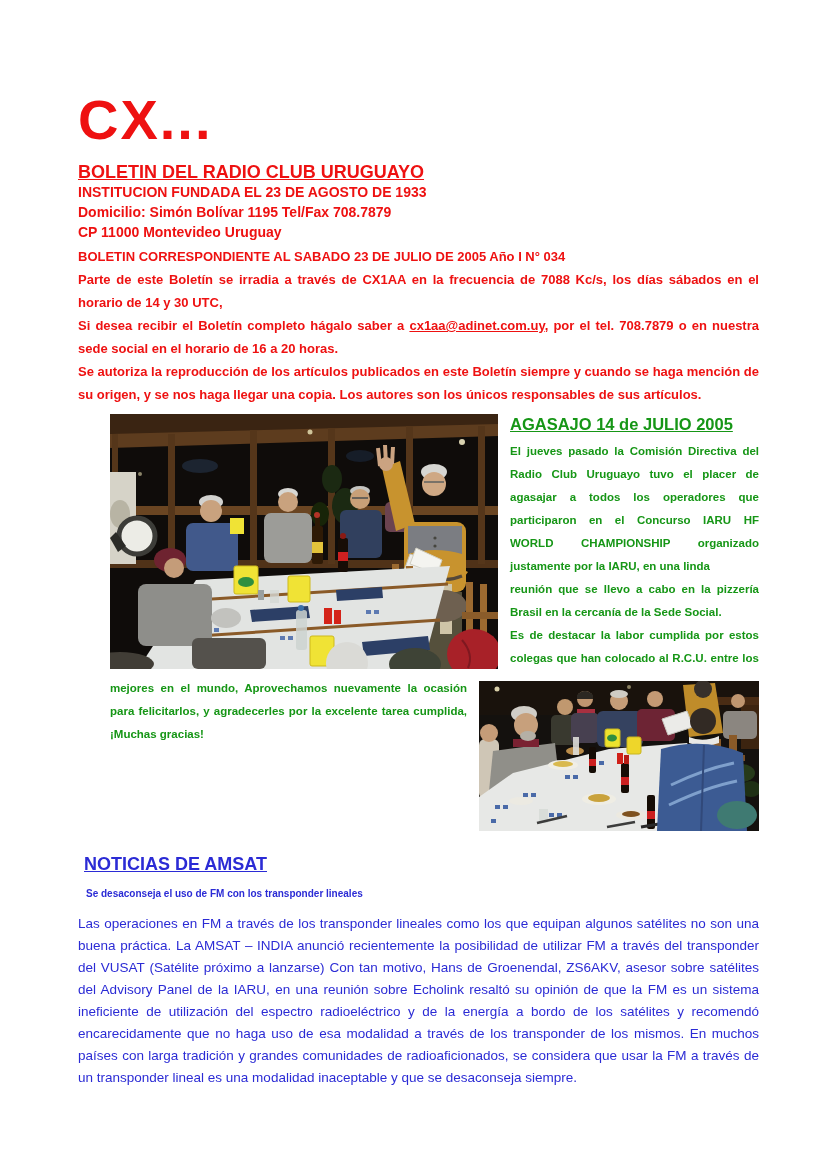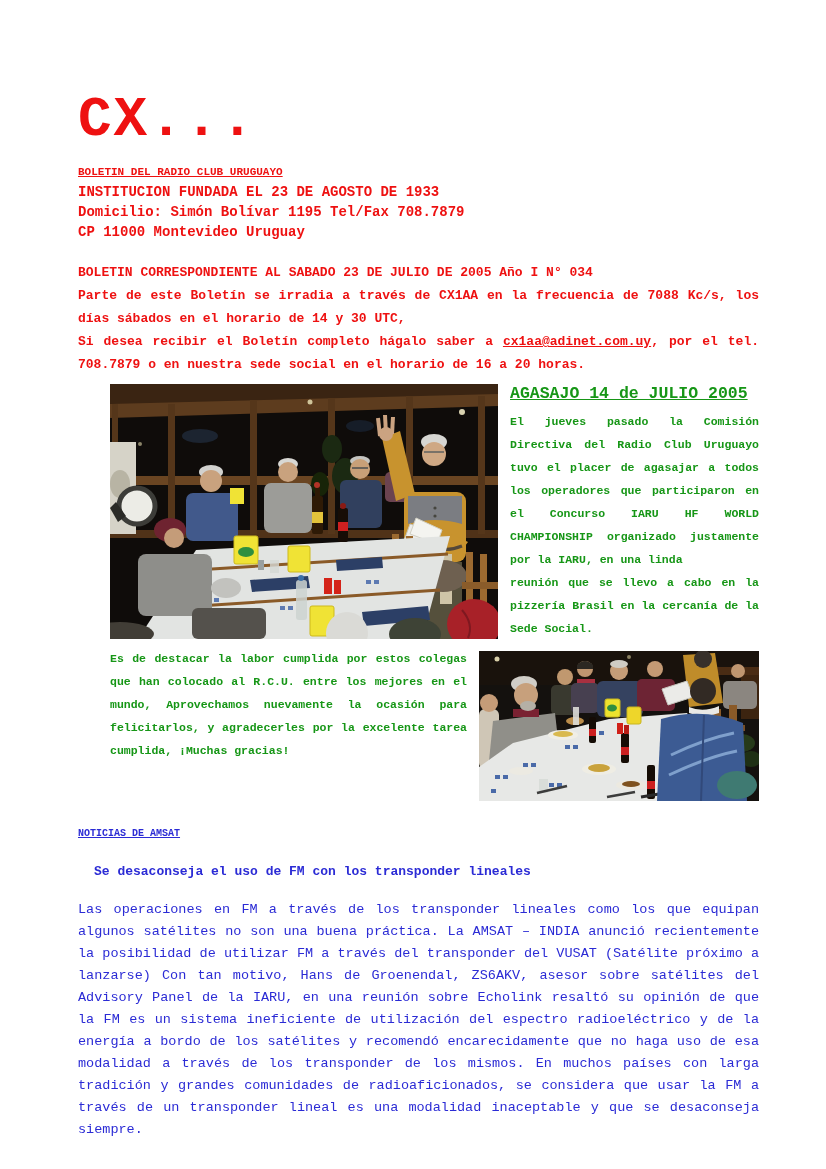--- a/index.html
+++ b/index.html
@@ -1,33 +1,33 @@
 <!DOCTYPE html>
 <html style="--red: #ee1111; --green: #169616; --blue: #2b2bd5;"><head>
 <meta charset="utf-8">
 <style>
   html,body{margin:0;padding:0;background:#ffffff;}
   body{width:826px;height:1169px;overflow:hidden;}
   .page{
     width:826px;height:1169px;box-sizing:border-box;
     padding:88px 67px 0 78px;background:#fff;
-    font-family:Liberation Mono, monospace;
+    font-family:Liberation Sans, sans-serif;
   }
   .logo{
     color:var(--red,#ee1111);font-size:56px;font-weight:700;
     line-height:64px;letter-spacing:2px;margin-bottom:10px;
   }
   .mast-title{
-    color:var(--red,#ee1111);font-size:11px;font-weight:700;
+    color:var(--red,#ee1111);font-size:18px;font-weight:700;
     line-height:20px;text-decoration:underline;
   }
   .mast-line{
     color:var(--red,#ee1111);font-size:14px;font-weight:700;line-height:20px;
   }
-  .issue{margin-top:19px;}
+  .issue{margin-top:3px;}
   .red-heading{
     color:var(--red,#ee1111);font-size:13px;font-weight:700;line-height:23px;margin:0;
   }
   .red-par{
     color:var(--red,#ee1111);font-size:13px;font-weight:700;line-height:23px;
     text-align:justify;margin:0;
   }
   .email{color:var(--red,#ee1111);text-decoration:underline;cursor:pointer;}
   .agasajo{margin-top:6px;margin-left:32px;}
   .photo{overflow:hidden;}
@@ -38,25 +38,25 @@
     color:var(--green,#169616);font-size:16.5px;font-weight:700;
     text-decoration:underline;margin:2px 0 4px 0;line-height:24px;
   }
   .green-par{
     color:var(--green,#169616);font-size:11.5px;font-weight:700;
     line-height:23px;text-align:justify;margin:0;
   }
   .clear{clear:both;}
   .amsat{margin-top:14px;}
   .blue-title{
-    color:var(--blue,#2b2bd5);font-size:10px;font-weight:700;
-    text-decoration:underline;line-height:22px;margin:0;
+    color:var(--blue,#2b2bd5);font-size:18px;font-weight:700;
+    text-decoration:underline;line-height:22px;margin:6px;
   }
   .blue-sub{
-    color:var(--blue,#2b2bd5);font-size:13px;font-weight:700;line-height:22px;margin:16px;
+    color:var(--blue,#2b2bd5);font-size:10px;font-weight:700;line-height:22px;margin:8px;
   }
   .blue-par{
     color:var(--blue,#2b2bd5);font-size:13.5px;font-weight:400;
     line-height:22px;text-align:justify;margin:0;
   }
 </style>
 </head>
 <body>
 
 <div class="page">
@@ -67,20 +67,21 @@
     <div class="mast-title">BOLETIN DEL RADIO CLUB URUGUAYO</div>
     <div class="mast-line">INSTITUCION FUNDADA EL 23 DE AGOSTO DE 1933</div>
     <div class="mast-line">Domicilio: Simón Bolívar 1195  Tel/Fax 708.7879</div>
     <div class="mast-line">CP 11000 Montevideo Uruguay</div>
   </div>
 
   <div class="issue">
     <p class="red-heading">BOLETIN CORRESPONDIENTE AL SABADO 23 DE JULIO DE 2005 Año I N° 034</p>
     <p class="red-par">Parte de este Boletín se irradia a través de CX1AA en la frecuencia de 7088 Kc/s, los días sábados en el horario de 14 y 30 UTC,</p>
     <p class="red-par"><span>Si desea recibir el Boletín completo hágalo saber a </span><a class="email">cx1aa@adinet.com.uy</a><span>, por el tel. 708.7879 o en nuestra sede social en el horario de 16 a 20 horas.</span></p>
+    <p class="red-par">Se autoriza la reproducción de los artículos publicados en este Boletín siempre y cuando se haga mención de su origen, y se nos haga llegar una copia. Los autores son los únicos responsables de sus artículos.</p>
   </div>
 
   <div class="agasajo">
 
     <div class="photo photo1">
       <svg viewBox="0 0 388 255">
         <rect x="0" y="0" width="388" height="255" fill="#0f0c0a"></rect>
         <rect x="0" y="0" width="388" height="20" fill="#3a2412"></rect>
         <path d="M0,20 L388,10 L388,22 L0,34 Z" fill="#5d3c1e"></path>
         <rect x="0" y="92" width="388" height="9" fill="#6a4522"></rect>

